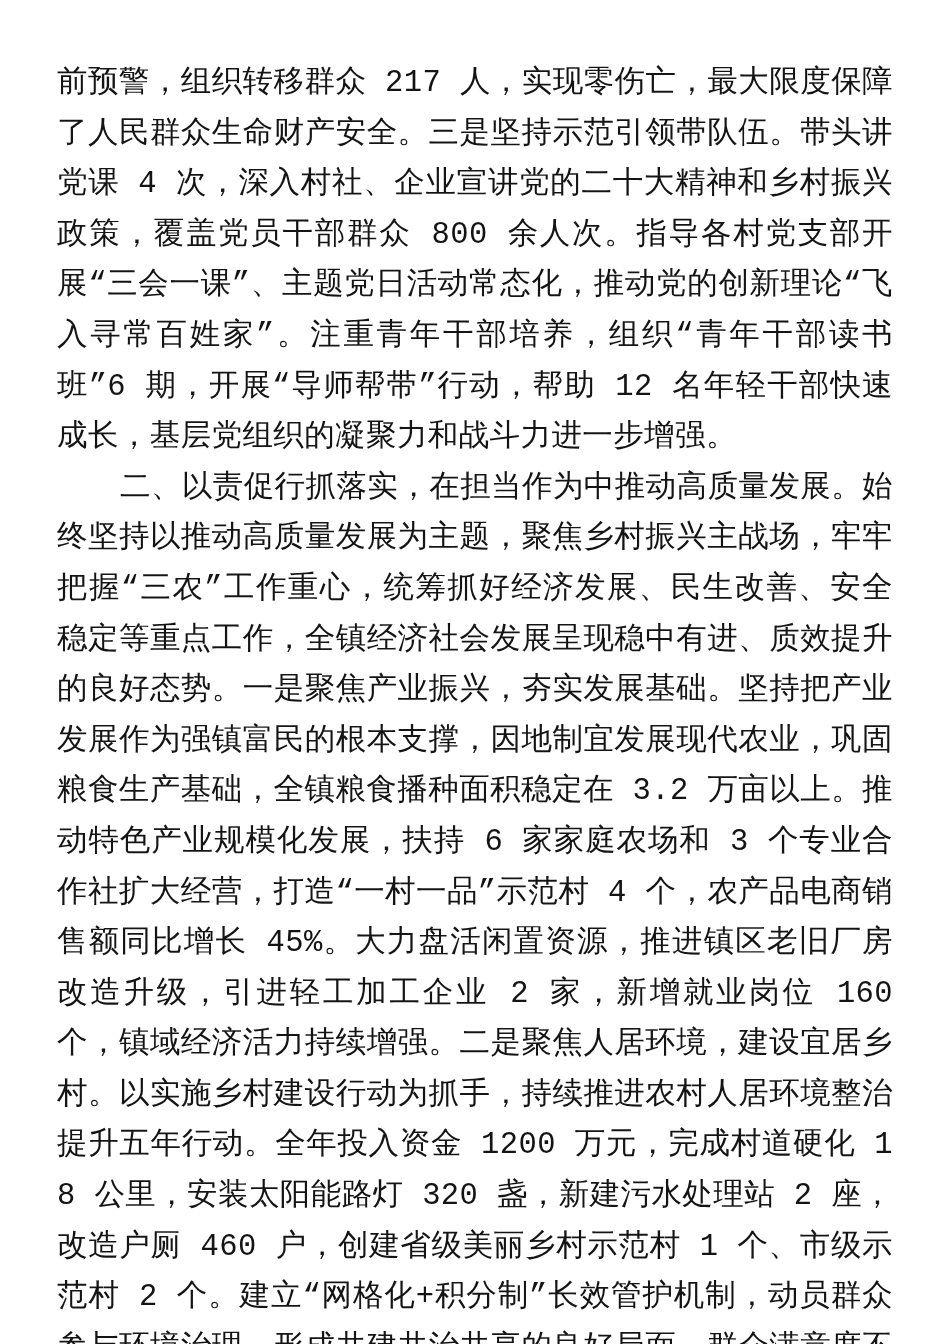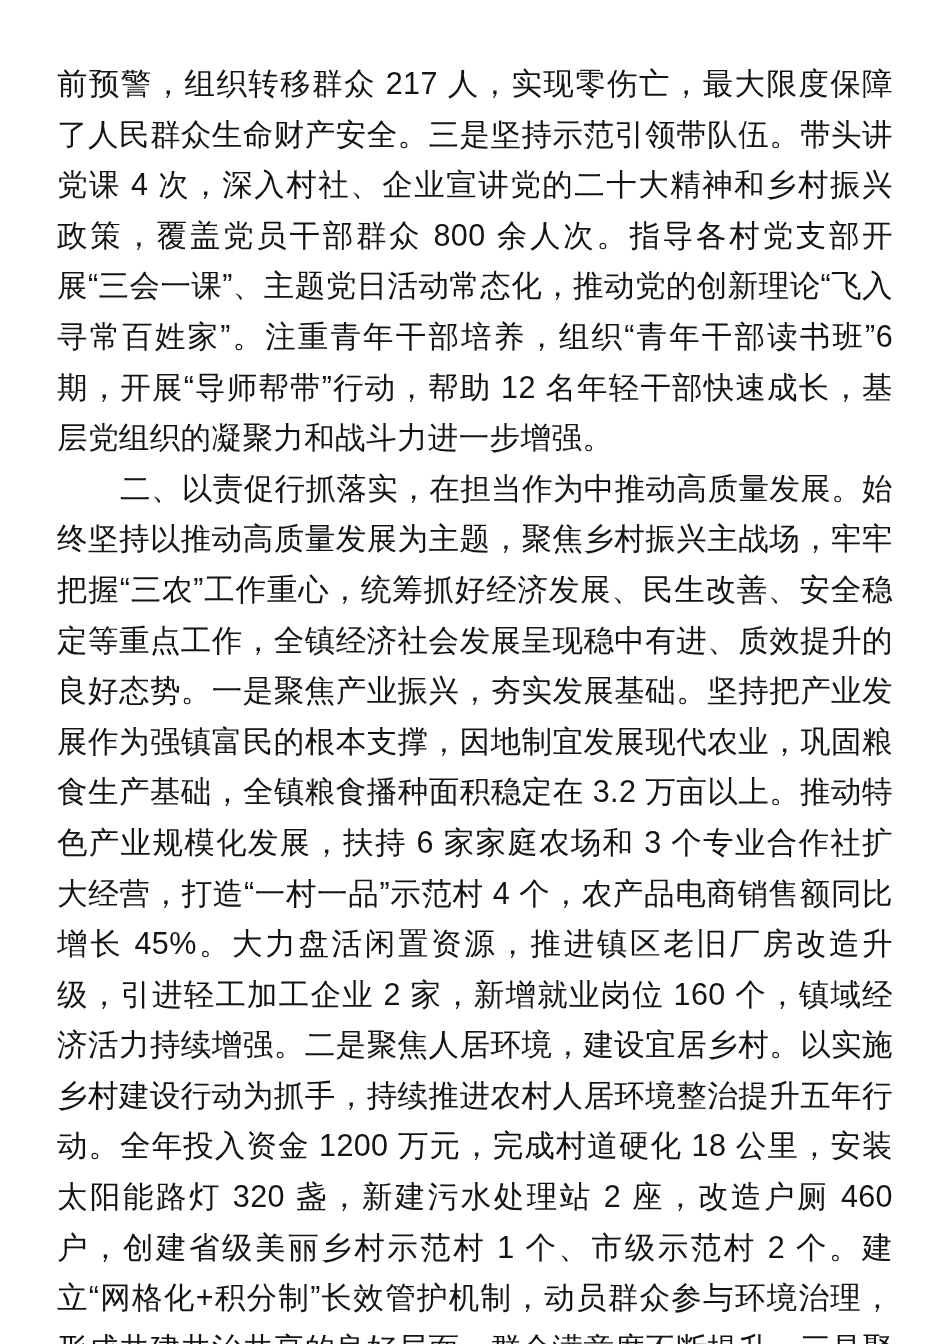--- a/index.html
+++ b/index.html
@@ -28,20 +28,21 @@
   .para {
     margin: 0;
     color: #141414;
     font-size: 30.5px;
     line-height: 50.6px;
     letter-spacing: 0.4px;
     text-align: justify;
     text-justify: inter-character;
     word-break: break-all;
     font-weight: 400;
+    font-family: Liberation Mono, monospace;
     -webkit-font-smoothing: antialiased;
   }
   .para.indent {
     text-indent: 63px;
   }
   .para + .para {
     margin-top: 0;
   }
 </style>
 </head>

